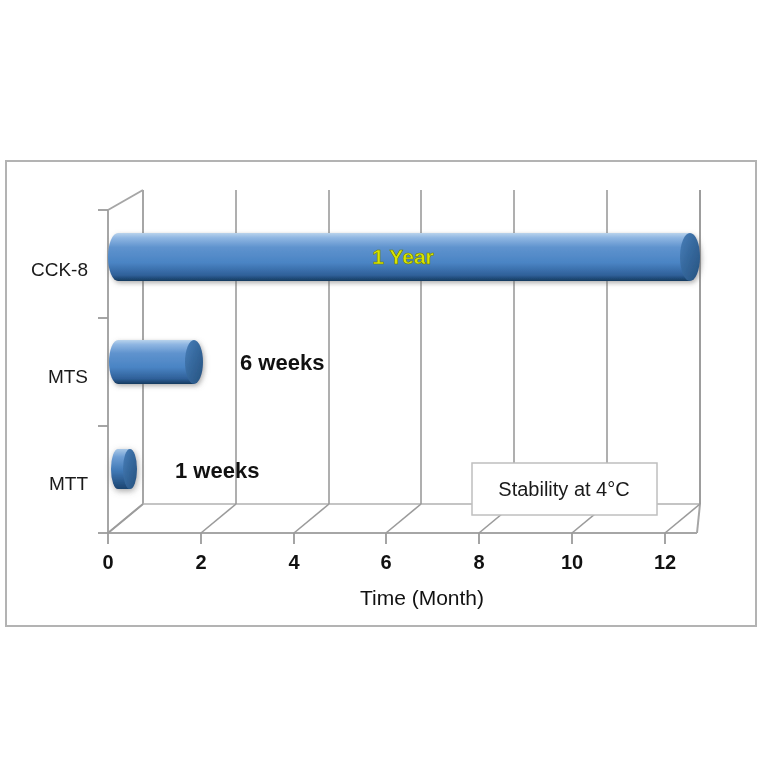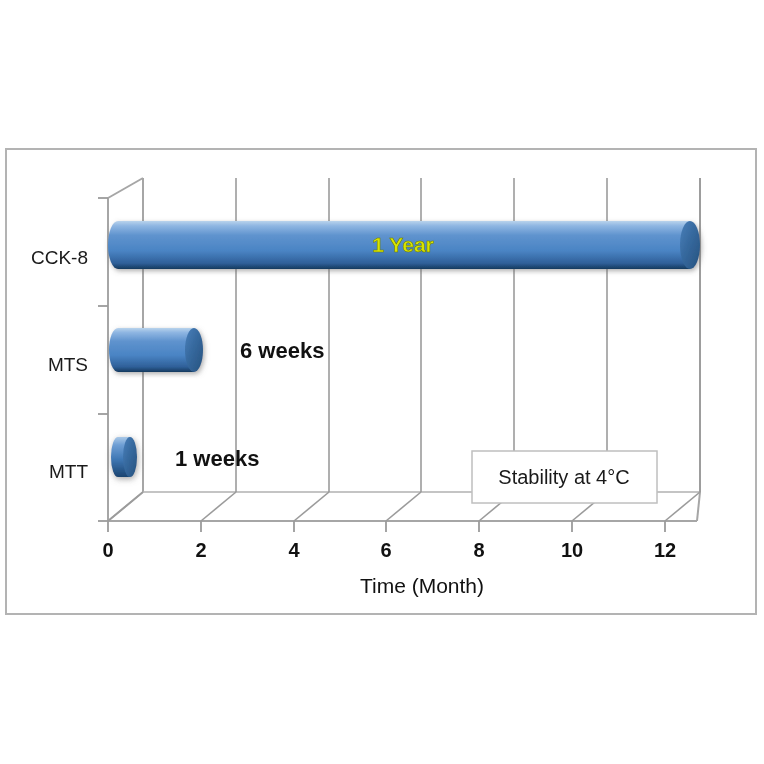--- a/index.html
+++ b/index.html
@@ -9,21 +9,21 @@
   }
   body {
     width: 764px;
     height: 764px;
     font-family: "Liberation Sans", sans-serif;
     overflow: hidden;
     position: relative;
   }
   #stage {
     position: absolute;
-    left: 0; top: 0;
+    left: 0; top: 12px;
     width: 764px;
     height: 624px;
   }
   .chart-frame {
     position: absolute;
     left: 5px;
     top: 148px;
     width: 752px;
     height: 467px;
     border: 2px solid #b3b3b3;

